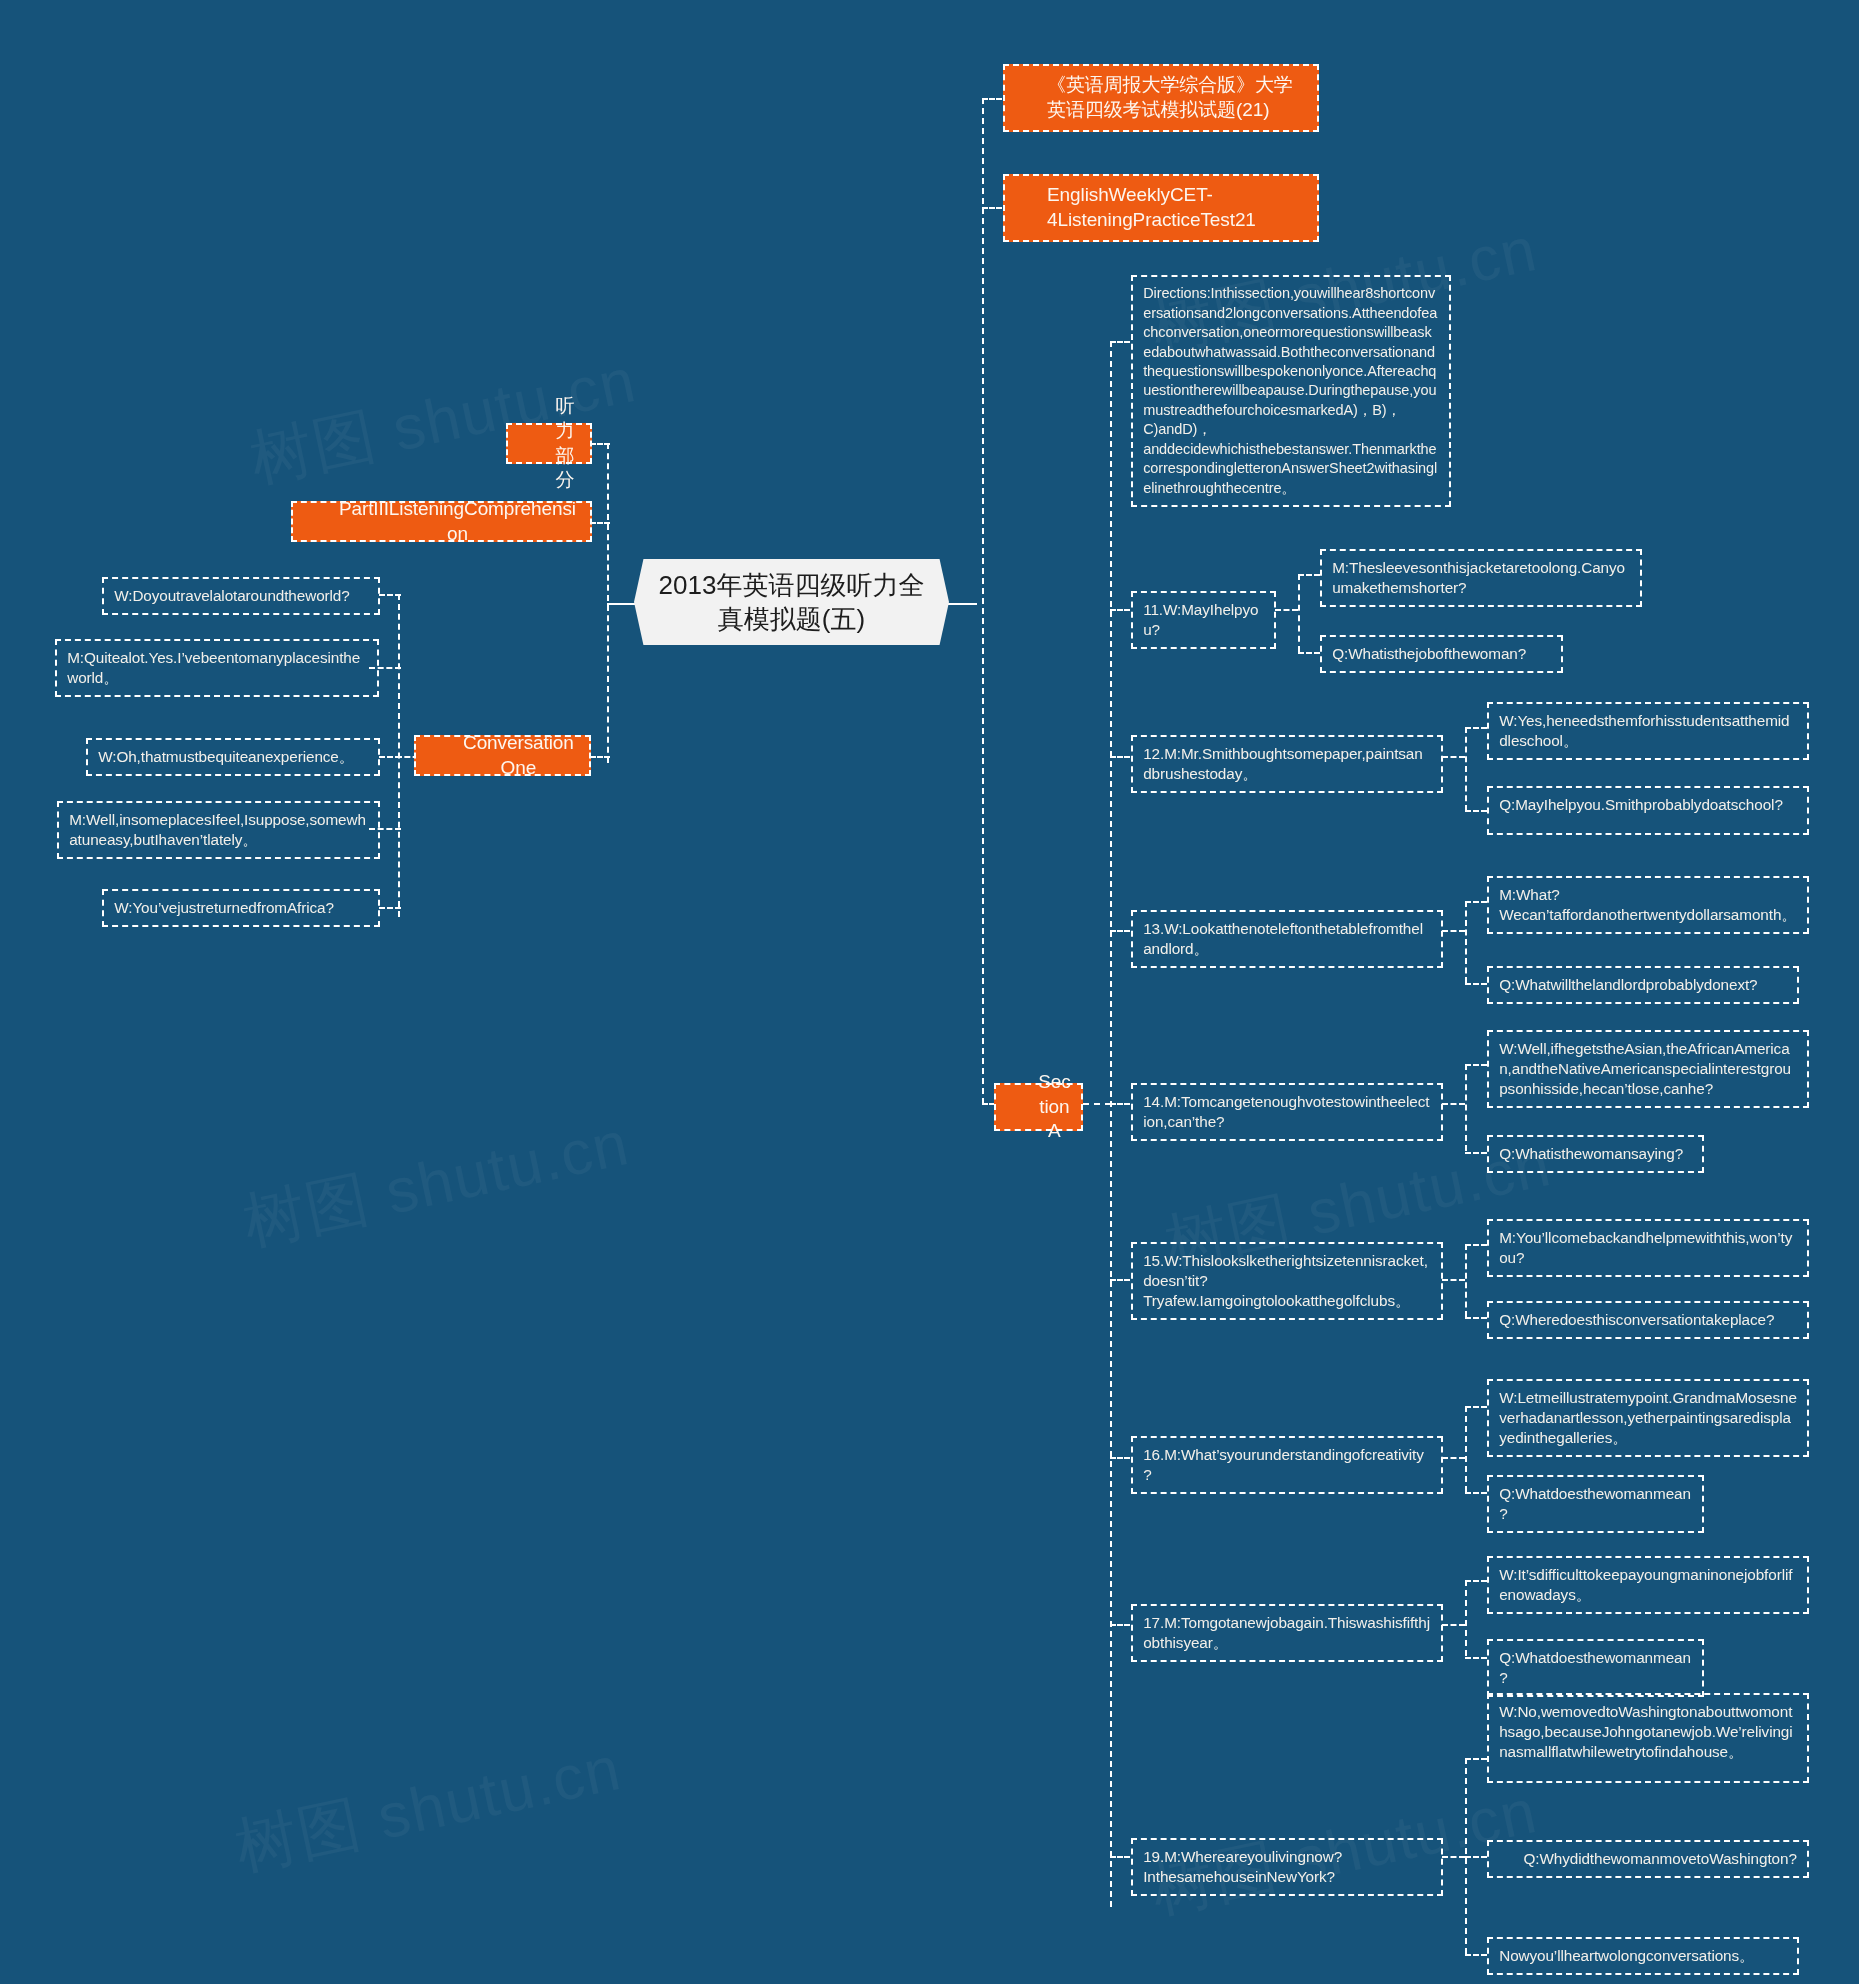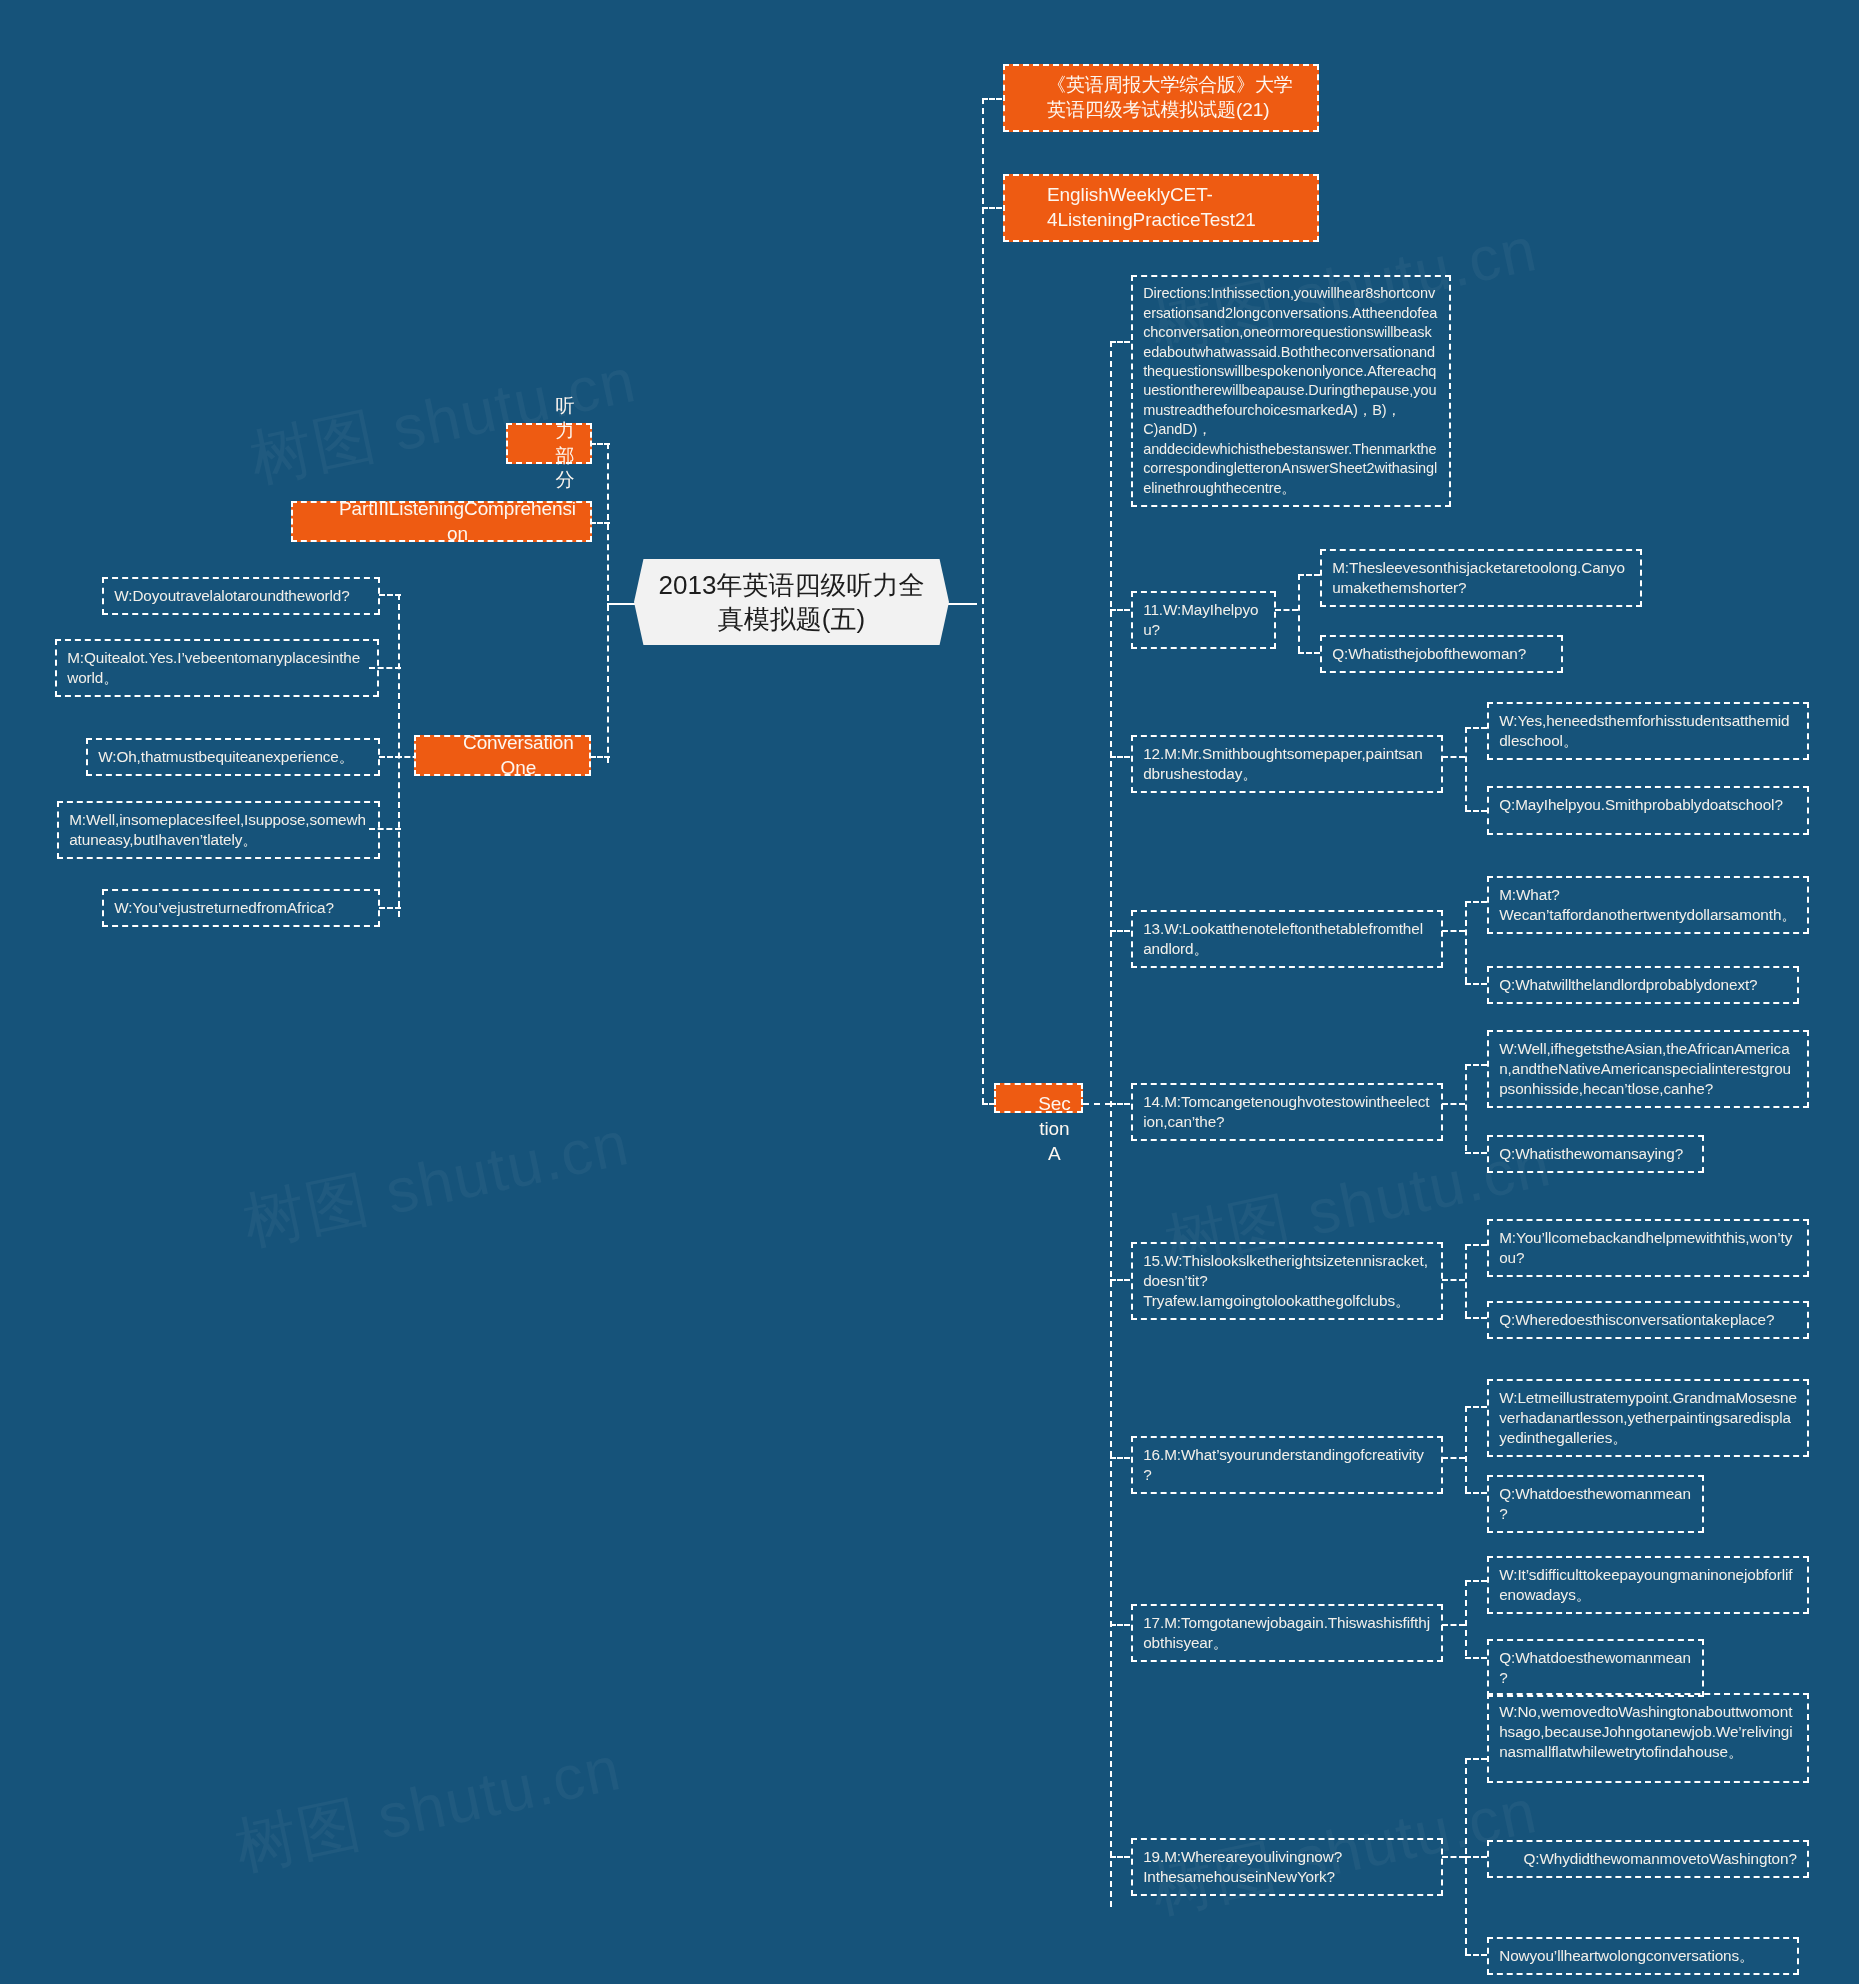--- a/index.html
+++ b/index.html
@@ -217,21 +217,21 @@
   </div>
 
   <div class="node orange fs-26" style="left:1003px; top:174px; width:316px; min-height:67px;">
     <span>EnglishWeeklyCET-4ListeningPracticeTest21</span>
   </div>
 
   <div class="node plain fs-20" style="left:1131px; top:275px; width:320px; min-height:225px; line-height:1.34;">
     <span>Directions:Inthissection,youwillhear8shortconversationsand2longconversations.Attheendofeachconversation,oneormorequestionswillbeaskedaboutwhatwassaid.Boththeconversationandthequestionswillbespokenonlyonce.Aftereachquestiontherewillbeapause.Duringthepause,youmustreadthefourchoicesmarkedA)，B)，C)andD)，anddecidewhichisthebestanswer.ThenmarkthecorrespondingletteronAnswerSheet2withasinglelinethroughthecentre。</span>
   </div>
 
-  <div class="node orange center fs-26" style="left:994px; top:1083px; width:89px; height:30px; display:flex; justify-content:center;">
+  <div class="node orange center fs-26" style="left:994px; top:1083px; width:89px; height:48px; display:flex; align-items:center; justify-content:center;">
     <span>SectionA</span>
   </div>
 
   <div class="node plain fs-21" style="left:1131px; top:591px; width:145px; min-height:35px;">
     <span>11.W:MayIhelpyou?</span>
   </div>
   <div class="node plain fs-21" style="left:1320px; top:549px; width:322px; min-height:49px;">
     <span>M:Thesleevesonthisjacketaretoolong.Canyoumakethemshorter?</span>
   </div>
   <div class="node plain fs-21" style="left:1320px; top:635px; width:243px; min-height:35px;">

